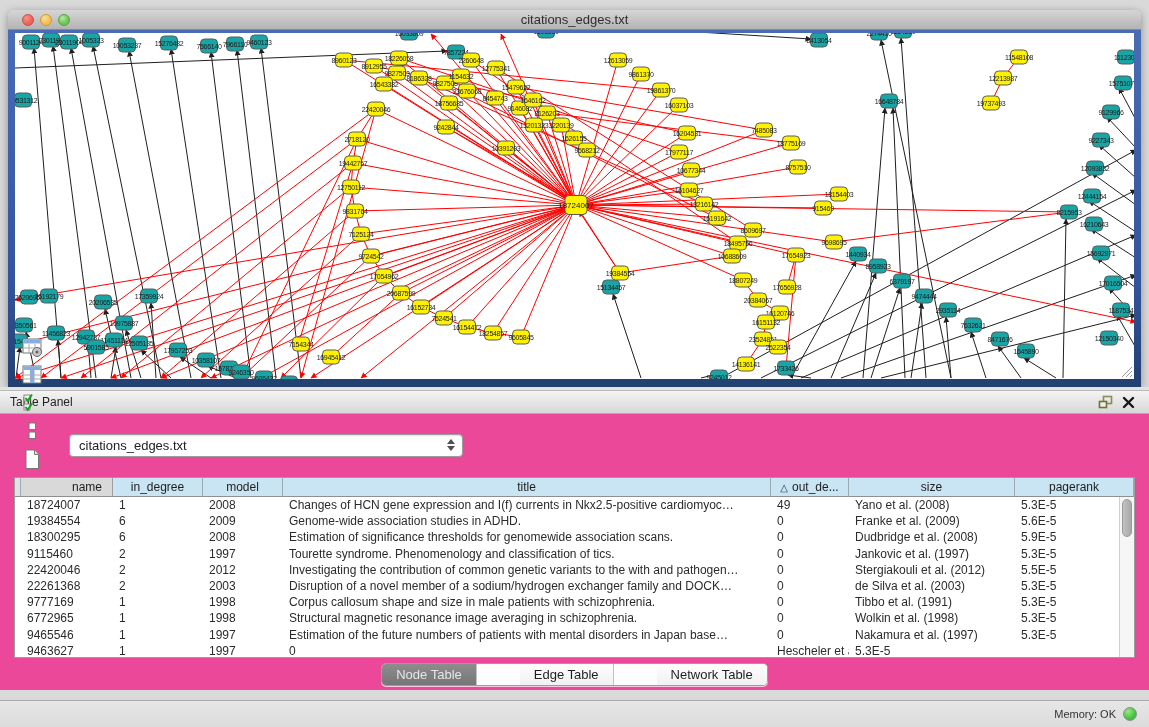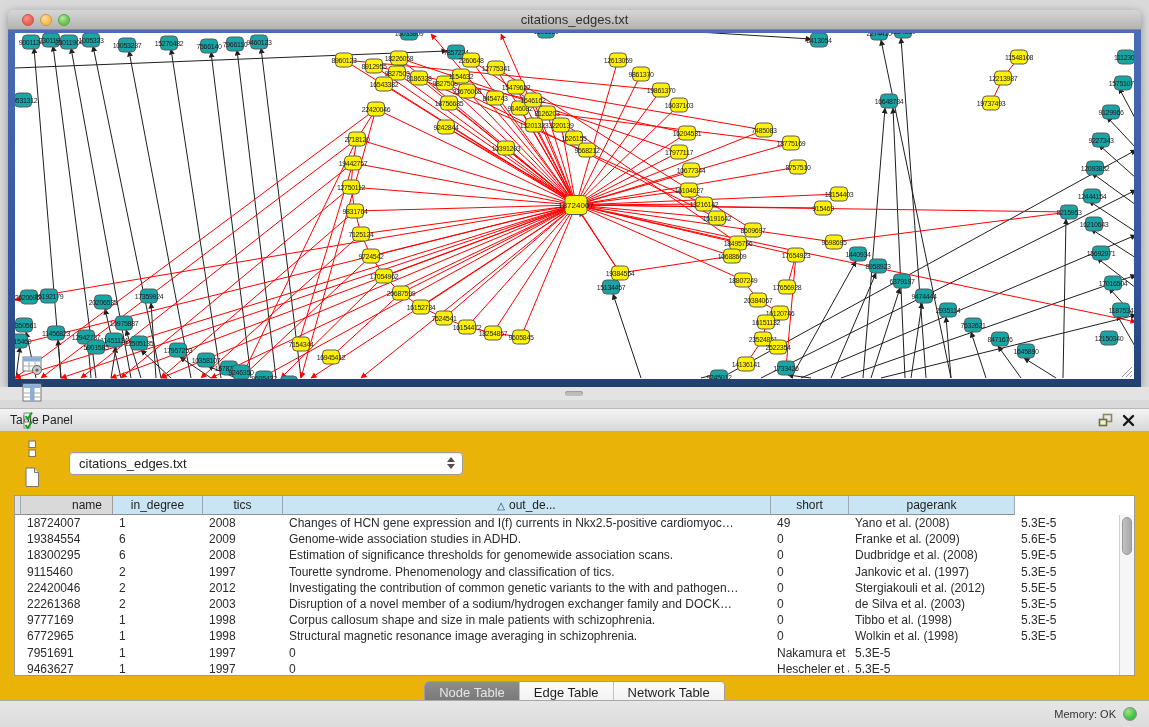--- a/index.html
+++ b/index.html
@@ -25,21 +25,21 @@
   .net-canvas svg { display:block; }
   .nlabel { font-size:7px; letter-spacing:-0.3px; fill:#1c1c1c; font-family:"Liberation Sans",sans-serif; }
   .hublabel { font-size:8px; fill:#1c1c1c; }
 
   
   .splitter { position:absolute; left:0; top:387px; width:1149px; height:13px; background:#e3e3e3; }
   .splitter .handle { position:absolute; left:565px; top:4px; width:18px; height:5px;
     border-radius:3px; background:#bdbdbd; box-shadow:inset 0 1px 1px #9a9a9a; }
 
   
-  .table-panel { position:absolute; left:0; top:408px; width:1149px; height:300px; background:#eab308; }
+  .table-panel { position:absolute; left:0; top:390px; width:1149px; height:300px; background:#ec4899; }
   .panel-header { height:24px; background:linear-gradient(#f4f4f4,#d7d7d7);
     border-top:1px solid #b9b9b9; border-bottom:1px solid #aeaeae;
     display:flex; align-items:center; padding:0 10px; }
   .panel-title { font-size:12px; color:#222; }
   .panel-header .spacer { flex:1; }
   .ph-btn { width:22px; height:18px; display:flex; align-items:center; justify-content:center; cursor:default; }
 
   .toolbar { height:62px; display:flex; align-items:center; padding-left:18px; }
   .tool-btn { width:28px; height:28px; margin-right:7px; display:flex; align-items:center; justify-content:center; border-radius:3px; }
   .tool-btn.disabled { opacity:.55; }
@@ -67,21 +67,21 @@
   .trow .td { font-size:12px; color:#2b2b2b; padding-left:6px; white-space:nowrap; overflow:hidden;
     display:flex; align-items:center; }
   .vscroll { position:absolute; right:0; top:19px; width:15px; bottom:0;
     background:#f6f6f6; border-left:1px solid #cfcfcf; }
   .vthumb { position:absolute; left:2px; top:2px; width:10px; height:38px; border-radius:5px;
     background:linear-gradient(90deg,#c2c2c2,#a8a8a8); border:1px solid #9a9a9a; }
 
   .tabs-row { position:absolute; left:0; top:268px; width:1149px; height:32px;
     display:flex; align-items:center; justify-content:center; }
   .segmented { display:flex; border:1px solid #9c9c9c; border-radius:5px; overflow:hidden;
-    background:#fdfdfd; box-shadow:0 1px 0 rgba(255,255,255,.7); }
+    background:#fdfdfd; box-shadow:0 1px 0 rgba(255,255,255,.7);gap:43px; }
   .seg { padding:3px 14px; font-size:13px; color:#1f1f1f; border-right:1px solid #c2c2c2; background:linear-gradient(#fdfdfd,#f1f1f1); }
   .seg:last-child { border-right:none; }
   .seg.sel { background:linear-gradient(#8d8d8d,#767676); color:#e6e6e6; }
 
   
   .status-bar { position:absolute; left:0; top:700px; width:1149px; height:27px;
     background:linear-gradient(#e6e6e6,#dcdcdc); border-top:1px solid #a8a8a8;
     display:flex; align-items:center; justify-content:flex-end; padding-right:12px; gap:7px; }
   .mem-label { font-size:11px; color:#333; }
   .mem-dot { width:14px; height:14px; border-radius:50%;
@@ -915,28 +915,31 @@
   <div class="grid-table">
     <div class="thead" id="thead">
         <div class="hc gutter"></div>
         <div class="hc plain">
           <span>name</span>
         </div>
         <div class="hc">
           <span>in_degree</span>
         </div>
         <div class="hc">
-          <span>tics</span>
+          <span>model</span>
+        </div>
+        <div class="hc">
+          <span>title</span>
         </div>
         <div class="hc">
           <span class="sortmark">△</span>
           <span>out_de...</span>
         </div>
         <div class="hc">
-          <span>short</span>
+          <span>size</span>
         </div>
         <div class="hc">
           <span>pagerank</span>
         </div>
       </div>
     <div class="tbody" id="tbody">
         <div class="trow">
           <div class="td"></div>
           <div class="td">18724007</div>
           <div class="td">1</div>
@@ -996,38 +999,39 @@
           <div class="td">de Silva et al. (2003)</div>
           <div class="td">5.3E-5</div>
         </div>
         <div class="trow">
           <div class="td"></div>
           <div class="td">9777169</div>
           <div class="td">1</div>
           <div class="td">1998</div>
           <div class="td">Corpus callosum shape and size in male patients with schizophrenia.</div>
           <div class="td">0</div>
-          <div class="td">Tibbo et al. (1998)</div>
+          <div class="td">Tibbo et al. (1991)</div>
           <div class="td">5.3E-5</div>
         </div>
         <div class="trow">
           <div class="td"></div>
           <div class="td">6772965</div>
           <div class="td">1</div>
           <div class="td">1998</div>
           <div class="td">Structural magnetic resonance image averaging in schizophrenia.</div>
           <div class="td">0</div>
           <div class="td">Wolkin et al. (1998)</div>
           <div class="td">5.3E-5</div>
         </div>
         <div class="trow">
           <div class="td"></div>
-          <div class="td">7951691</div>
+          <div class="td">9465546</div>
           <div class="td">1</div>
           <div class="td">1997</div>
+          <div class="td">Estimation of the future numbers of patients with mental disorders in Japan base…</div>
           <div class="td">0</div>
           <div class="td">Nakamura et al. (1997)</div>
           <div class="td">5.3E-5</div>
         </div>
         <div class="trow">
           <div class="td"></div>
           <div class="td">9463627</div>
           <div class="td">1</div>
           <div class="td">1997</div>
           <div class="td">0</div>

